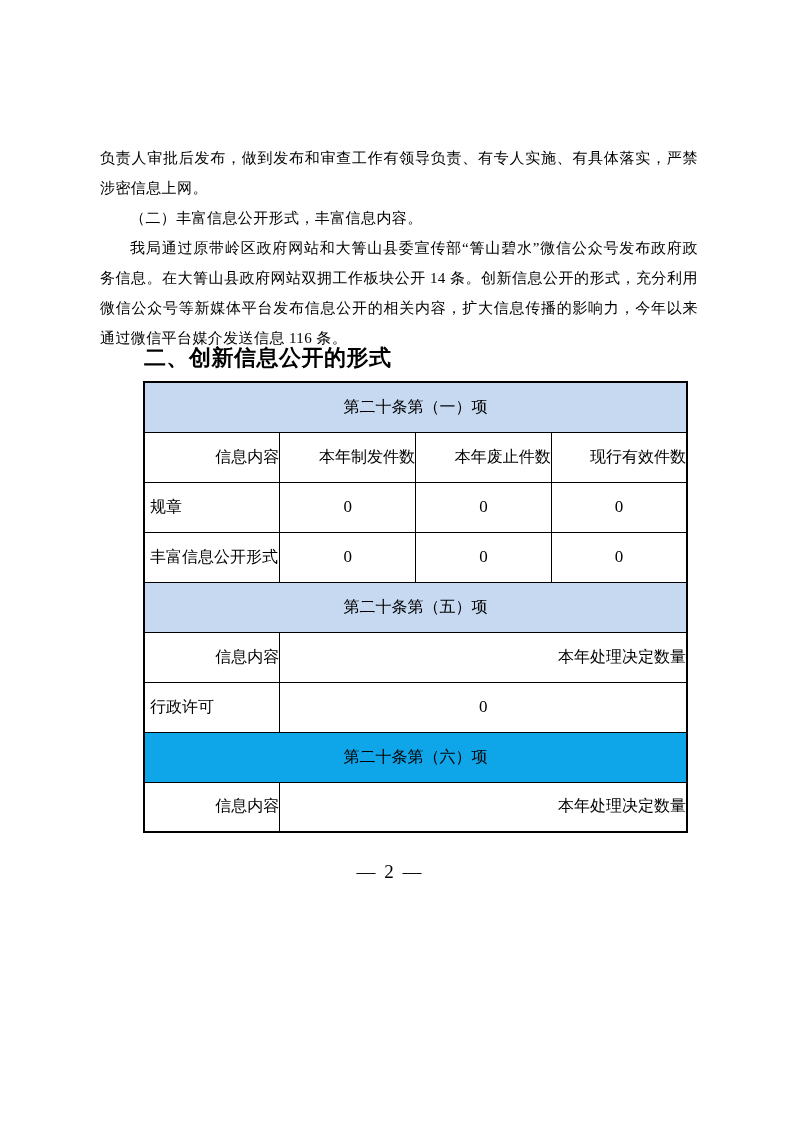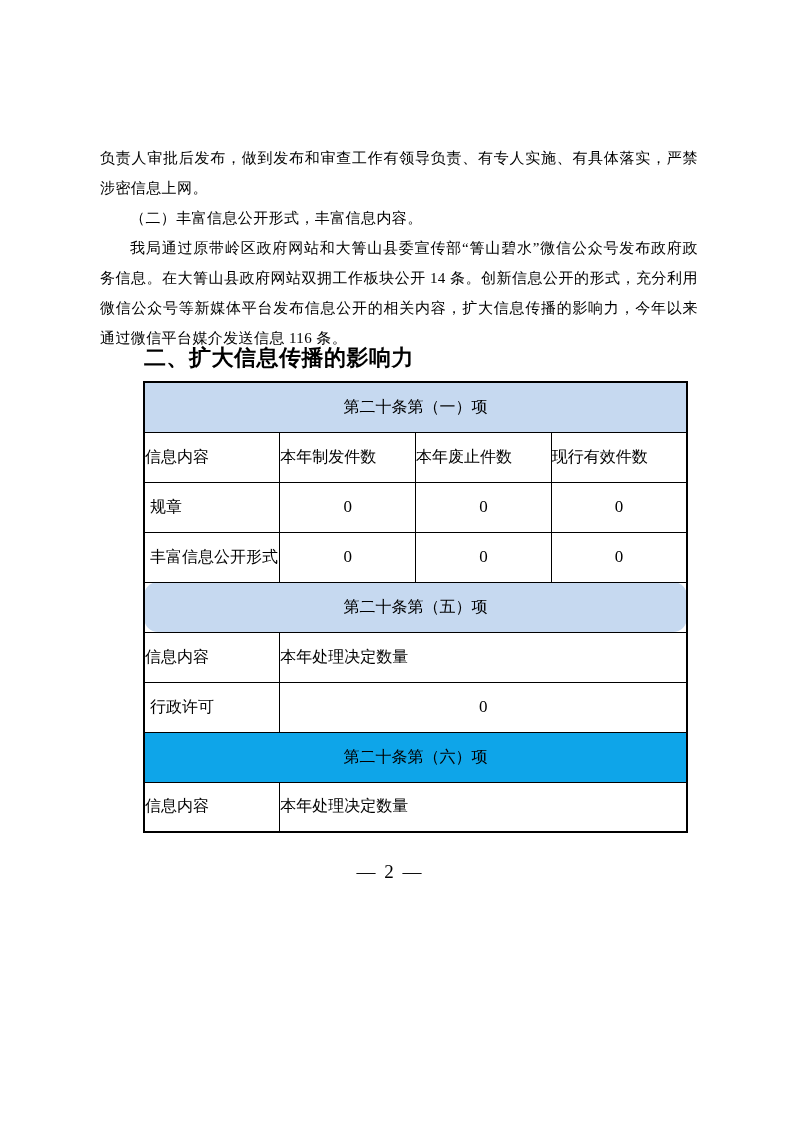--- a/index.html
+++ b/index.html
@@ -45,41 +45,41 @@
   table.gov-table td {
     border: 1.5px solid #000000;
     height: 50px;
     vertical-align: middle;
     margin-top: 28px;
   }
   td.band {
     text-align: center;
     font-size: 16px;
   }
-  td.hdr { text-align: left; }
+  td.hdr { text-align: right; }
   td.lbl { text-align: left; padding-left: 5px; }
   td.val { text-align: center; font-size: 17px; }
   .page-number {
     margin-top: 28px;
     text-align: center;
     padding-right: 18px;
     font-size: 19px;
     letter-spacing: 2px;
   }
 </style>
 </head>
 <body>
 
 <div class="page">
 
   <p class="body-text">负责人审批后发布，做到发布和审查工作有领导负责、有专人实施、有具体落实，严禁涉密信息上网。</p>
   <p class="body-text indent">（二）丰富信息公开形式，丰富信息内容。</p>
   <p class="body-text indent">我局通过原带岭区政府网站和大箐山县委宣传部“箐山碧水”微信公众号发布政府政务信息。在大箐山县政府网站双拥工作板块公开 14 条。创新信息公开的形式，充分利用微信公众号等新媒体平台发布信息公开的相关内容，扩大信息传播的影响力，今年以来通过微信平台媒介发送信息 116 条。</p>
 
-  <h2 class="section-heading">二、扩大信息传播的影响力</h2>
+  <h2 class="section-heading">二、创新信息公开的形式</h2>
 
   <table class="gov-table">
     <colgroup>
       <col style="width:25%">
         <col style="width:25%">
         <col style="width:25%">
         <col style="width:25%">
     </colgroup>
     <tbody>
       <tr>
@@ -97,21 +97,21 @@
         <td class="val">0</td>
         <td class="val">0</td>
       </tr>
       <tr>
         <td class="lbl">丰富信息公开形式</td>
         <td class="val">0</td>
         <td class="val">0</td>
         <td class="val">0</td>
       </tr>
       <tr>
-        <td colspan="4" class="band" style="background: rgb(198, 217, 240); border-radius: 14px;">第二十条第（五）项</td>
+        <td colspan="4" class="band" style="background: rgb(198, 217, 240);">第二十条第（五）项</td>
       </tr>
       <tr>
         <td class="hdr">信息内容</td>
         <td colspan="3" class="hdr">本年处理决定数量</td>
       </tr>
       <tr>
         <td class="lbl">行政许可</td>
         <td colspan="3" class="val">0</td>
       </tr>
       <tr>

